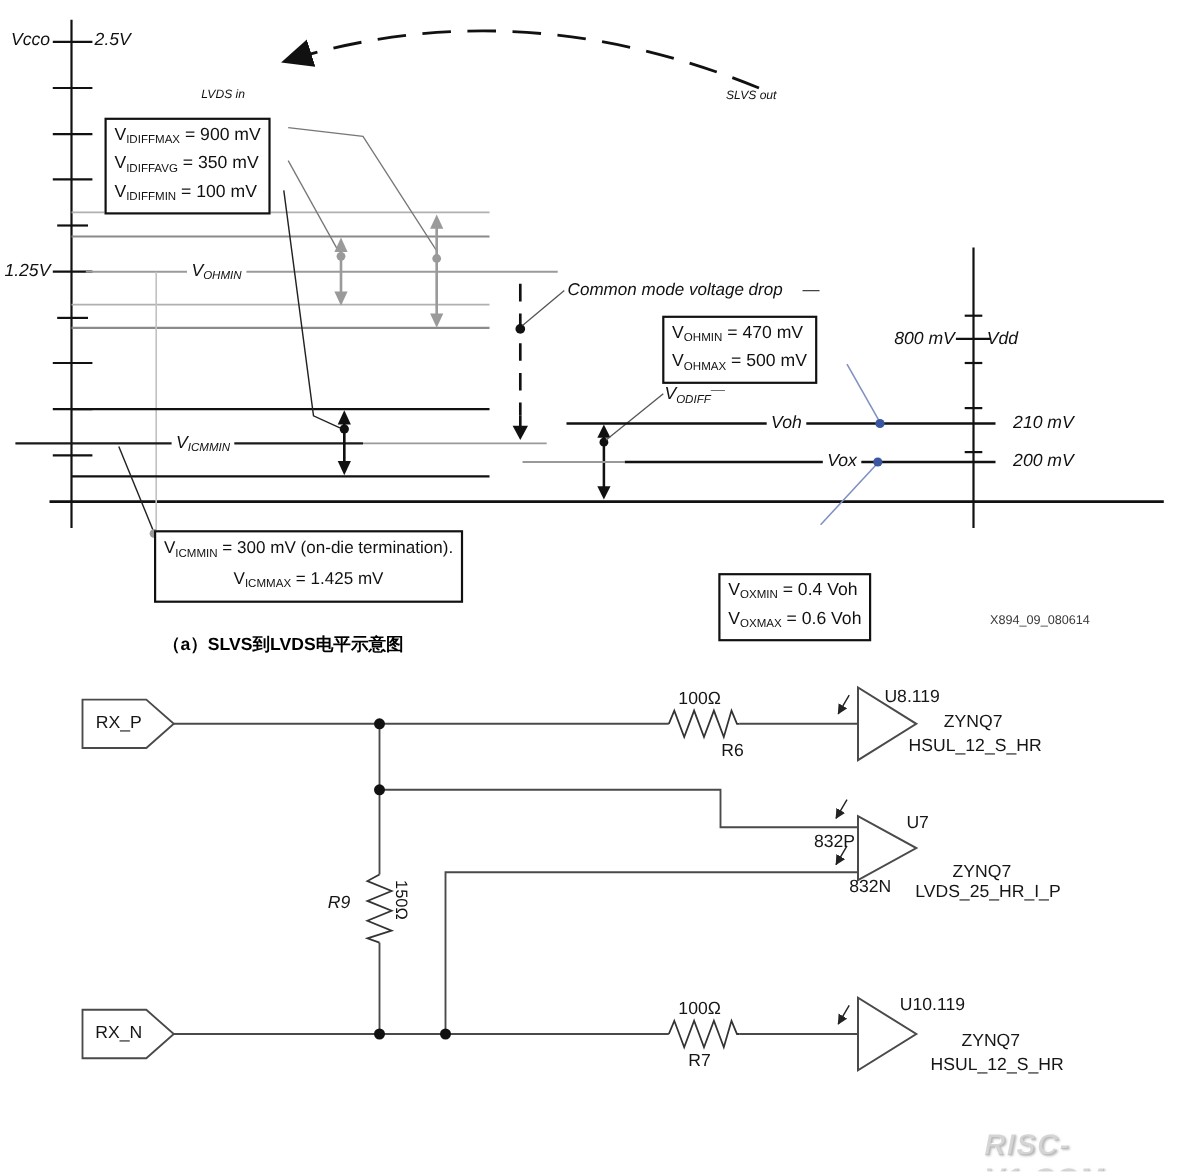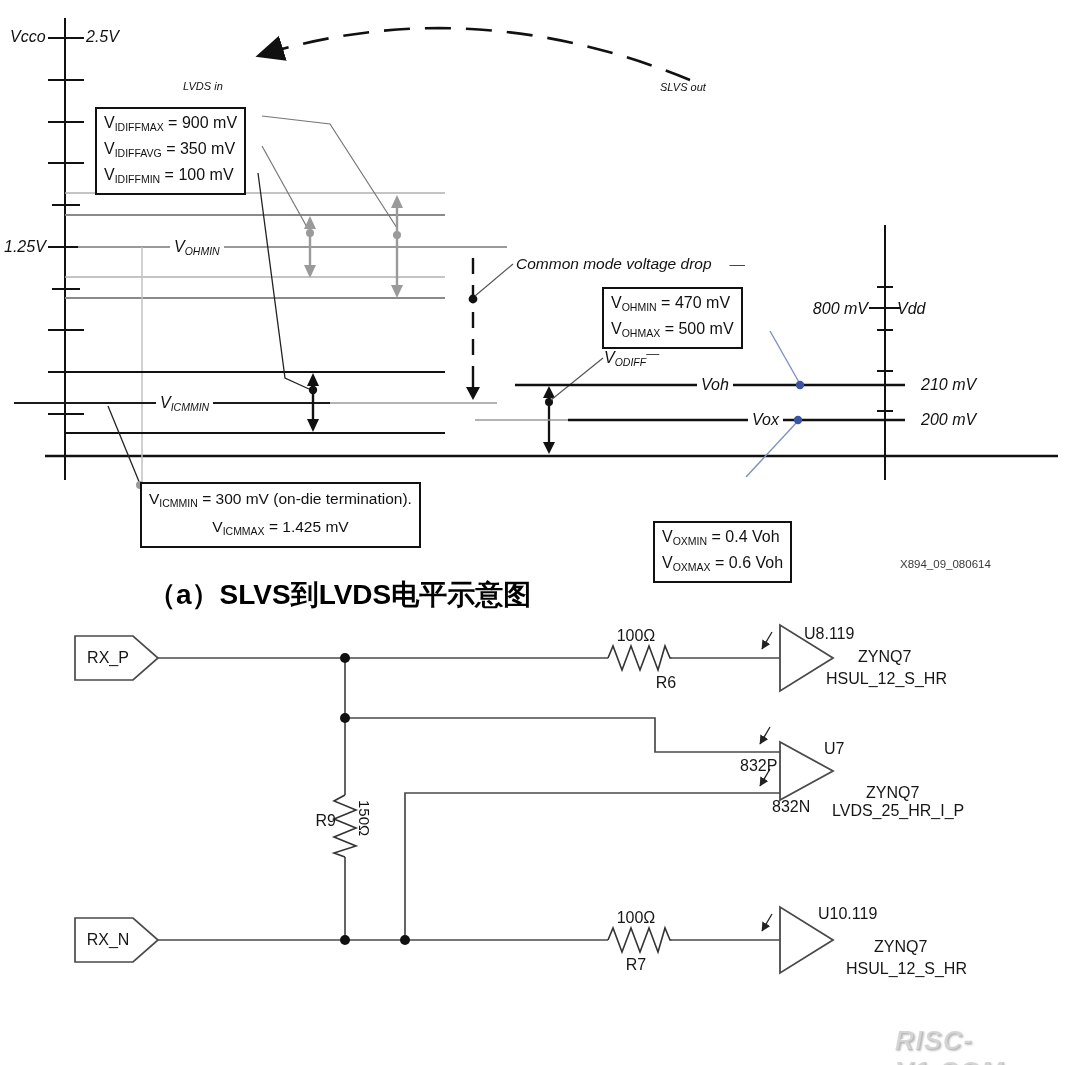--- a/index.html
+++ b/index.html
@@ -6,21 +6,21 @@
   #stage{position:relative;width:1080px;height:1065px;background:#fff;overflow:hidden;
          font-family:"Liberation Sans","DejaVu Sans",sans-serif;color:#111;}
   #linework{position:absolute;left:0;top:0;}
   .t{position:absolute;white-space:pre;font-size:16px;line-height:1.1;color:#111;font-style:italic;}
   .wbg{background:#fff;padding:0 4px;}
   .sub{font-size:10.5px;vertical-align:-3px;}
   .box{position:absolute;border:2px solid #111;background:#fff;padding:3px 7px;}
   .bline{white-space:pre;font-size:16px;line-height:21px;}
   .vicm .bline{font-size:15.5px;line-height:24px;text-align:center;}
   .big{font-size:11px;}
-  .cap{position:absolute;font-size:28px;font-weight:bold;color:#000;white-space:pre;}
+  .cap{position:absolute;font-size:16px;font-weight:bold;color:#000;white-space:pre;}
   .figid{position:absolute;font-size:11.5px;color:#3a3a3a;}
   .ctext{position:absolute;font-size:16px;white-space:pre;color:#161616;}
   .rlabel{text-align:center;}
   .vert{position:absolute;writing-mode:vertical-rl;text-orientation:mixed;font-size:15px;}
   .wm{position:absolute;font-size:27px;font-weight:bold;font-style:italic;letter-spacing:1px;
       color:rgba(178,178,178,0.55);
       text-shadow:-1px -1px 0 rgba(255,255,255,0.95), 1px 1px 2px rgba(150,150,150,0.6);}
   .dash2{color:#444;}
 </style>
 </head>
@@ -216,21 +216,21 @@
   <div class="t" style="left:921px;top:411px;">200 mV</div>
 
   <div class="figid" style="left:900px;top:558px;">X894_09_080614</div>
   <div class="cap" style="left:148px;top:576px;">（a）SLVS到LVDS电平示意图</div>
 
   <div class="ctext rlabel" style="left:78px;top:649px;width:60px;">RX_P</div>
   <div class="ctext rlabel" style="left:78px;top:931px;width:60px;">RX_N</div>
 
   <div class="ctext rlabel" style="left:600px;top:627px;width:72px;">100Ω</div>
   <div class="ctext rlabel" style="left:630px;top:674px;width:72px;">R6</div>
-  <div class="ctext" style="left:298px;top:812px;width:38px;text-align:right;">R9</div>
+  <div class="ctext" style="left:298px;top:812px;width:38px;text-align:left;font-style:italic;">R9</div>
   <div class="vert" style="left:356px;top:800px;">150Ω</div>
   <div class="ctext rlabel" style="left:600px;top:909px;width:72px;">100Ω</div>
   <div class="ctext rlabel" style="left:600px;top:956px;width:72px;">R7</div>
 
   <div class="ctext" style="left:804px;top:625px;">U8.119</div>
   <div class="ctext" style="left:858px;top:648px;">ZYNQ7</div>
   <div class="ctext" style="left:826px;top:670px;">HSUL_12_S_HR</div>
 
   <div class="ctext" style="left:824px;top:740px;">U7</div>
   <div class="ctext" style="left:740px;top:757px;">832P</div>

